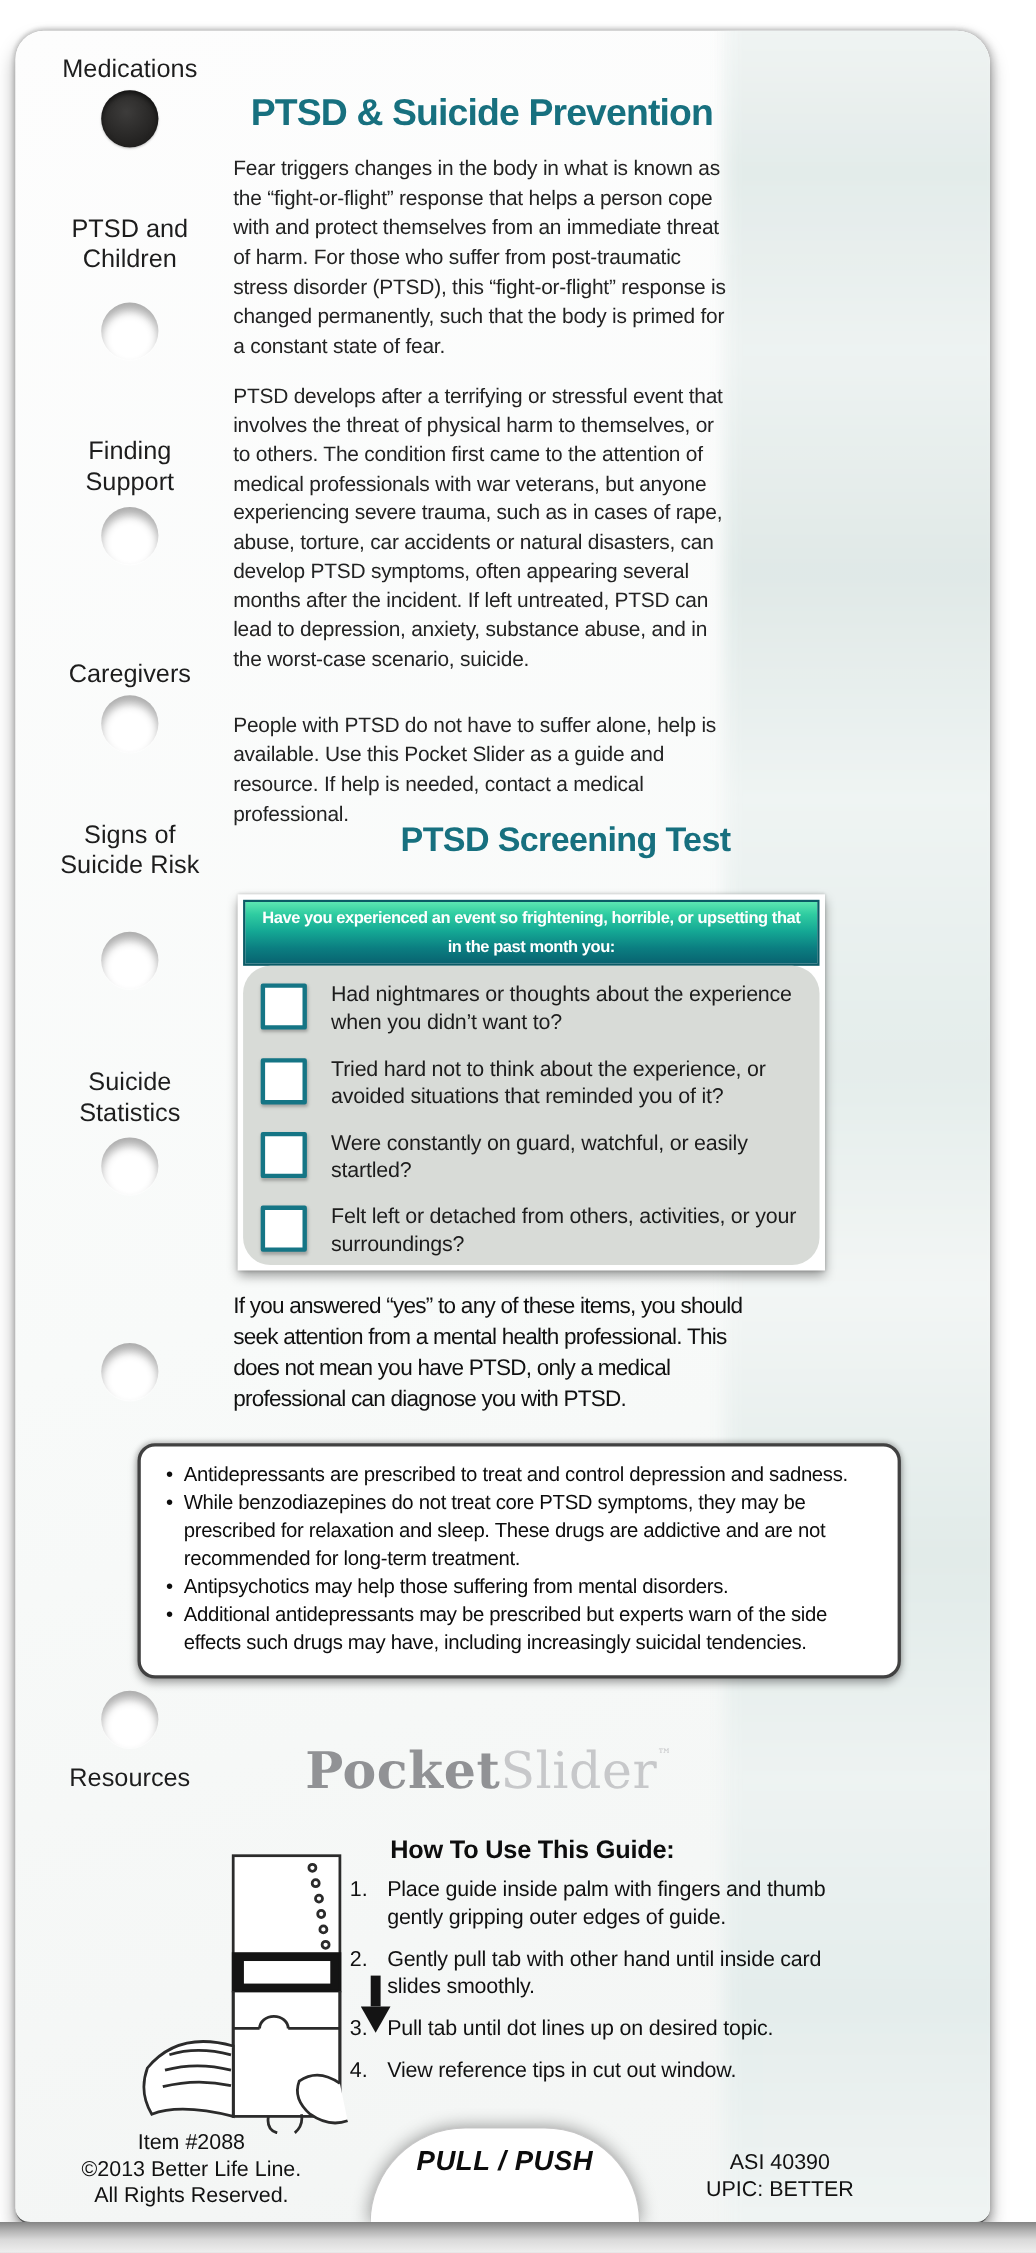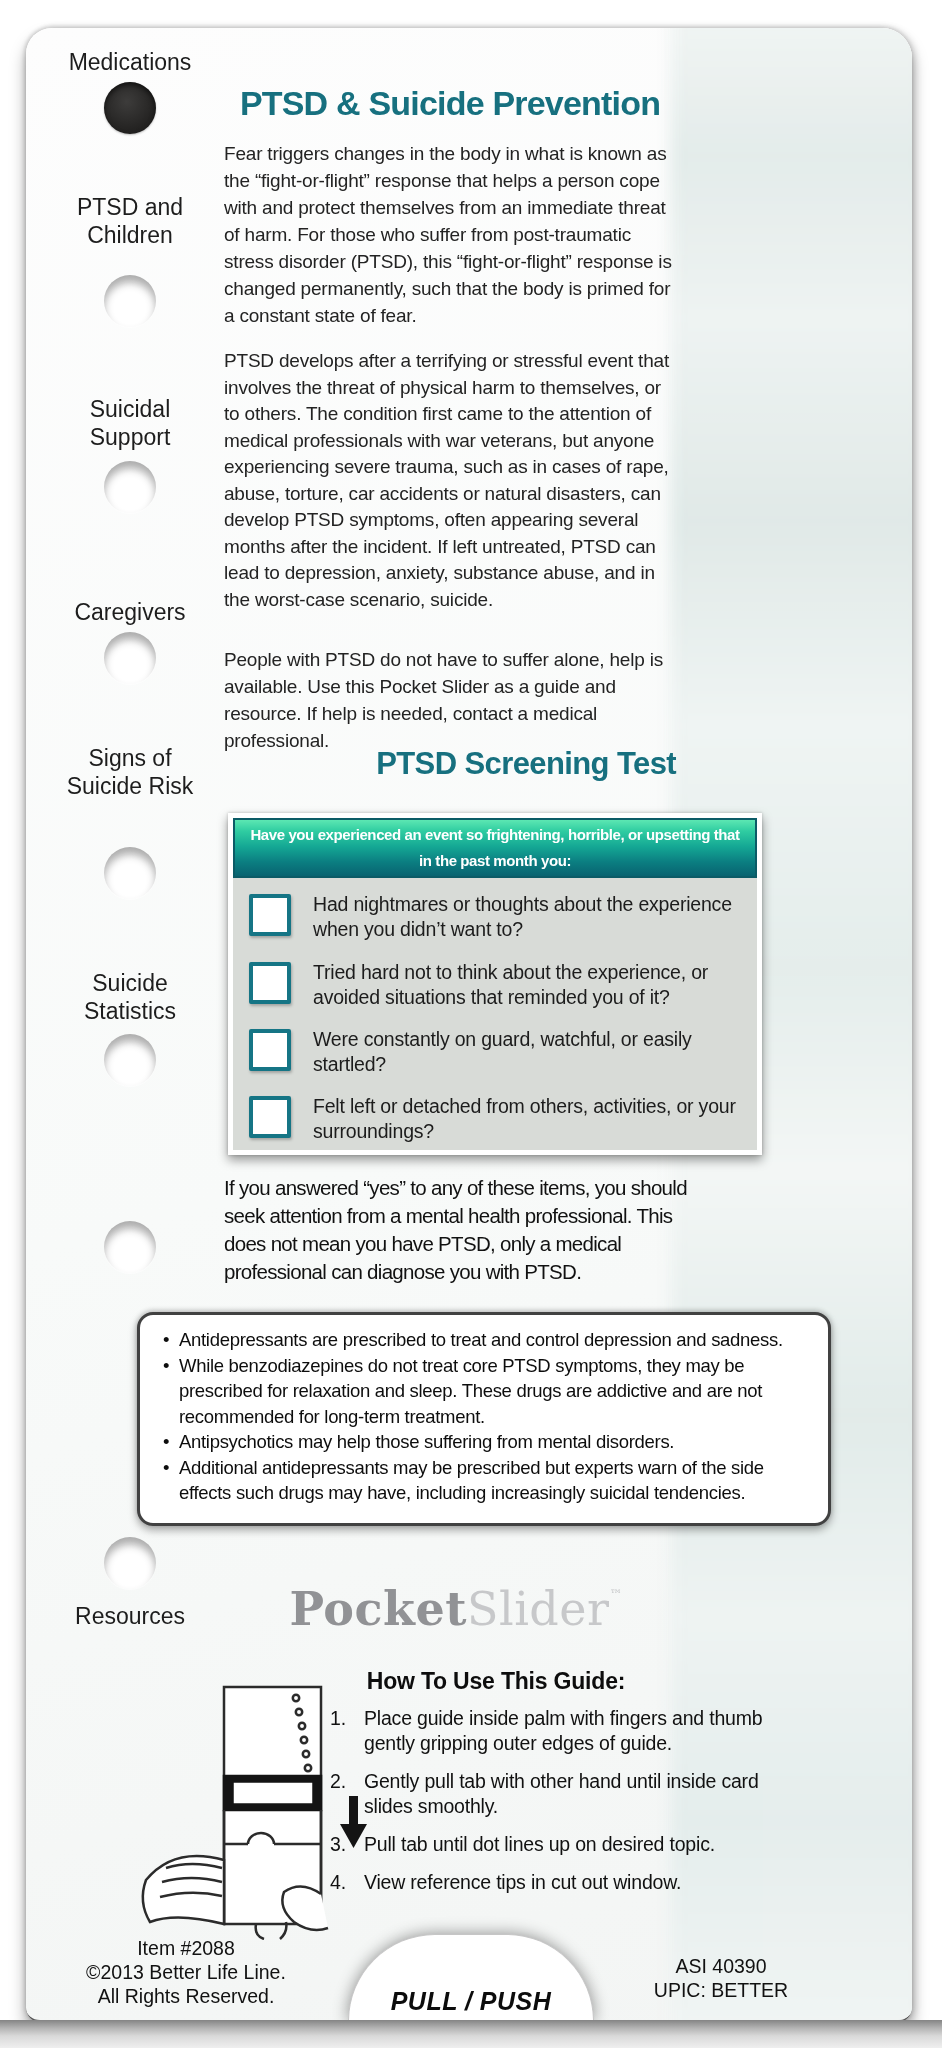--- a/index.html
+++ b/index.html
@@ -2,21 +2,21 @@
 <html><head>
 <meta charset="utf-8">
 <style>
   html,body{margin:0;padding:0;}
   body{
     width:942px;height:2048px;position:relative;background:#ffffff;
     font-family:"Liberation Sans",sans-serif;overflow:hidden;color:#222;
   }
   
   .card{
-    position:absolute;left:26px;top:28px;width:886px;height:1992px;
+    position:absolute;left:14px;top:28px;width:886px;height:1992px;
     background:linear-gradient(165deg,#fdfdfd 0%,#f8faf9 55%,#f3f5f4 100%);
     border-radius:26px 30px 14px 14px;
     box-shadow:0 10px 16px rgba(0,0,0,.35),3px 0 7px rgba(0,0,0,.14),-2px 0 5px rgba(0,0,0,.10),0 -2px 4px rgba(0,0,0,.08);
     border-bottom:2px solid #555;
     overflow:hidden;
   }
   .wash{
     position:absolute;top:-14px;right:-14px;width:256px;height:2030px;
     filter:blur(7px);opacity:.95;pointer-events:none;
     background:linear-gradient(180deg,
@@ -58,21 +58,21 @@
   .screen-box{
     position:absolute;left:202px;top:785px;width:524px;background:#fff;
     padding:5px;box-shadow:0 5px 10px rgba(0,0,0,.40),0 0 3px rgba(0,0,0,.2);
   }
   .screen-header{
     height:56px;border:2px solid #0b5b66;
     background:linear-gradient(180deg,#5ce7b2 0%,#2fcca1 20%,#14a794 48%,#0b7e81 75%,#086370 100%);
     color:#fff;text-align:center;font-weight:bold;font-size:15px;line-height:26px;
     letter-spacing:-.4px;display:flex;align-items:center;justify-content:center;padding:0 10px;
   }
-  .screen-panel{position:relative;height:272px;background:#d8dbd7;margin-top:0;}
+  .screen-panel{position:relative;height:272px;background:#d8dbd7;margin-top:0;border-radius:25px;}
   .chk-row{position:absolute;left:16px;display:flex;align-items:flex-start;width:494px;}
   .checkbox{
     width:34px;height:34px;background:#fff;border:4px solid #157585;border-radius:2px;
     box-shadow:1px 2px 3px rgba(0,0,0,.25);flex:0 0 auto;margin-top:2px;
   }
   .chk-label{font-size:19.5px;line-height:24.5px;letter-spacing:-.2px;color:#1c1c1c;margin-left:22px;}
   .note{
     position:absolute;left:198px;top:1146px;width:480px;
     font-size:20.5px;line-height:28px;letter-spacing:-.7px;color:#111;
   }
@@ -105,40 +105,40 @@
   
   .foot-left{position:absolute;left:40px;top:1908px;width:240px;text-align:center;font-size:19.5px;line-height:24px;color:#111;}
   .foot-right{position:absolute;left:600px;top:1926px;width:190px;text-align:center;font-size:19.5px;line-height:24px;color:#111;}
   .dome{
     position:absolute;left:322px;top:1906px;width:244px;height:86px;
     background:#fff;border:1px solid #c6c6c6;border-bottom:none;
     border-radius:122px 122px 0 0;
     box-shadow:0 0 16px rgba(0,0,0,.42),inset 0 3px 3px rgba(255,255,255,.9);
     text-align:center;
   }
-  .dome span{display:inline-block;margin-top:52px;font-size:25px;font-weight:bold;font-style:italic;color:#0c0c0c;letter-spacing:.5px;}
+  .dome span{display:inline-block;margin-top:16px;font-size:25px;font-weight:bold;font-style:italic;color:#0c0c0c;letter-spacing:.5px;}
 </style>
 </head>
 <body>
 
 <div class="card">
   <div class="wash"></div>
 
   <div class="side-group" style="left:34px;top:20px;width:140px;">
     <span>Medications</span>
   </div>
   <div class="hole filled" style="left:78px;top:54px;"></div>
 
   <div class="side-group" style="left:44px;top:165px;width:120px;">
     <span>PTSD and Children</span>
   </div>
   <div class="hole" style="left:78px;top:247px;"></div>
 
   <div class="side-group" style="left:49px;top:367px;width:110px;">
-    <span>Suicidal Support</span>
+    <span>Finding Support</span>
   </div>
   <div class="hole" style="left:78px;top:433px;"></div>
 
   <div class="side-group" style="left:34px;top:570px;width:140px;">
     <span>Caregivers</span>
   </div>
   <div class="hole" style="left:78px;top:604px;"></div>
 
   <div class="side-group" style="left:29px;top:716px;width:150px;">
     <span>Signs of Suicide Risk</span>

